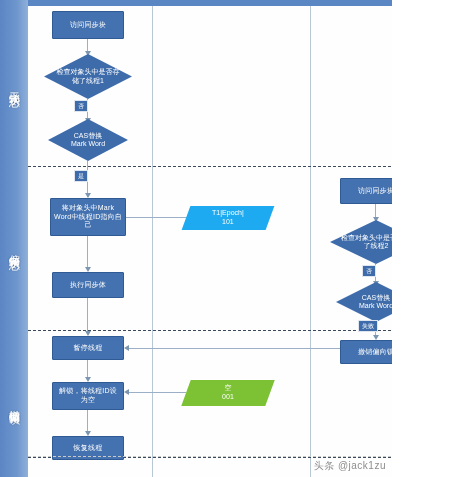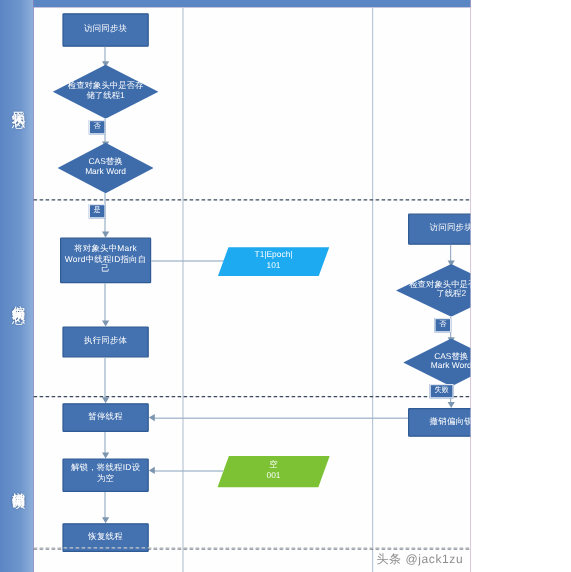--- a/index.html
+++ b/index.html
@@ -7,21 +7,21 @@
     padding: 0;
     background: #ffffff;
   }
   body {
     font-family: "Liberation Sans", "DejaVu Sans", sans-serif;
   }
   #canvas {
     position: relative;
     width: 392px;
     height: 477px;
-    background: #701a75;
+    background: #000000;
     overflow: hidden;
   }
 
   
   .lane-band {
     position: absolute;
     left: 0;
     top: 0;
     width: 28px;
     height: 477px;

